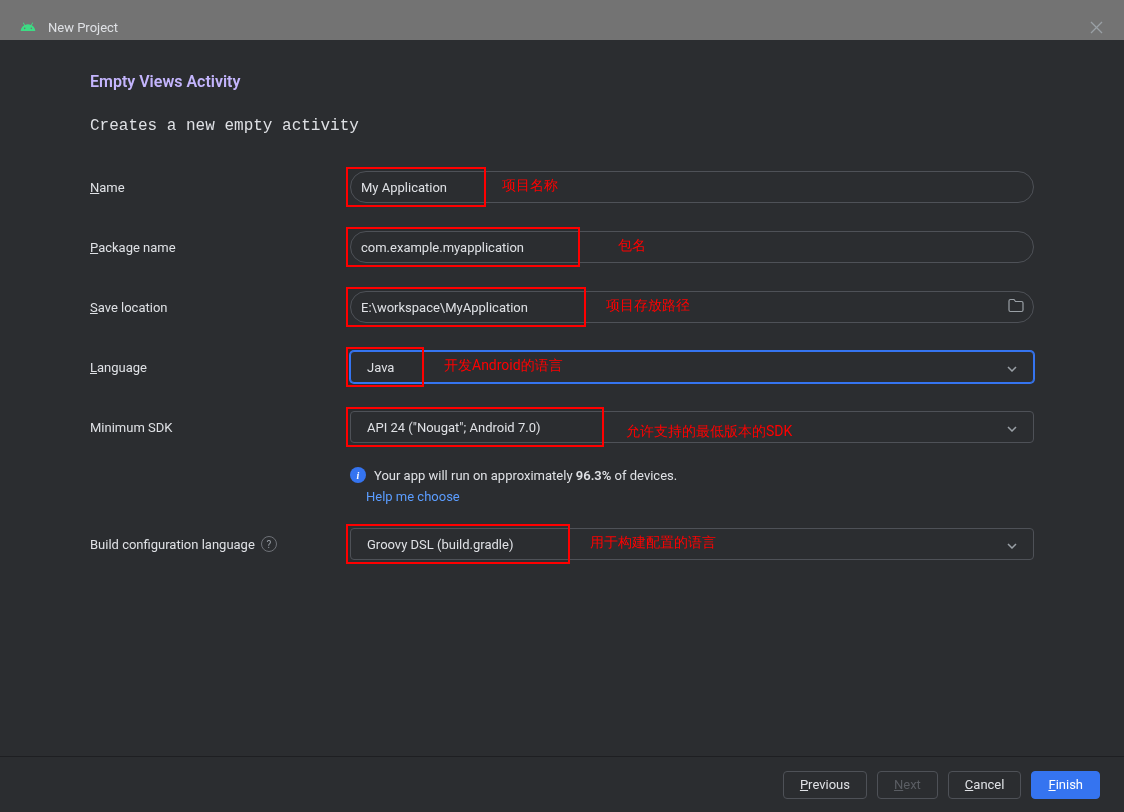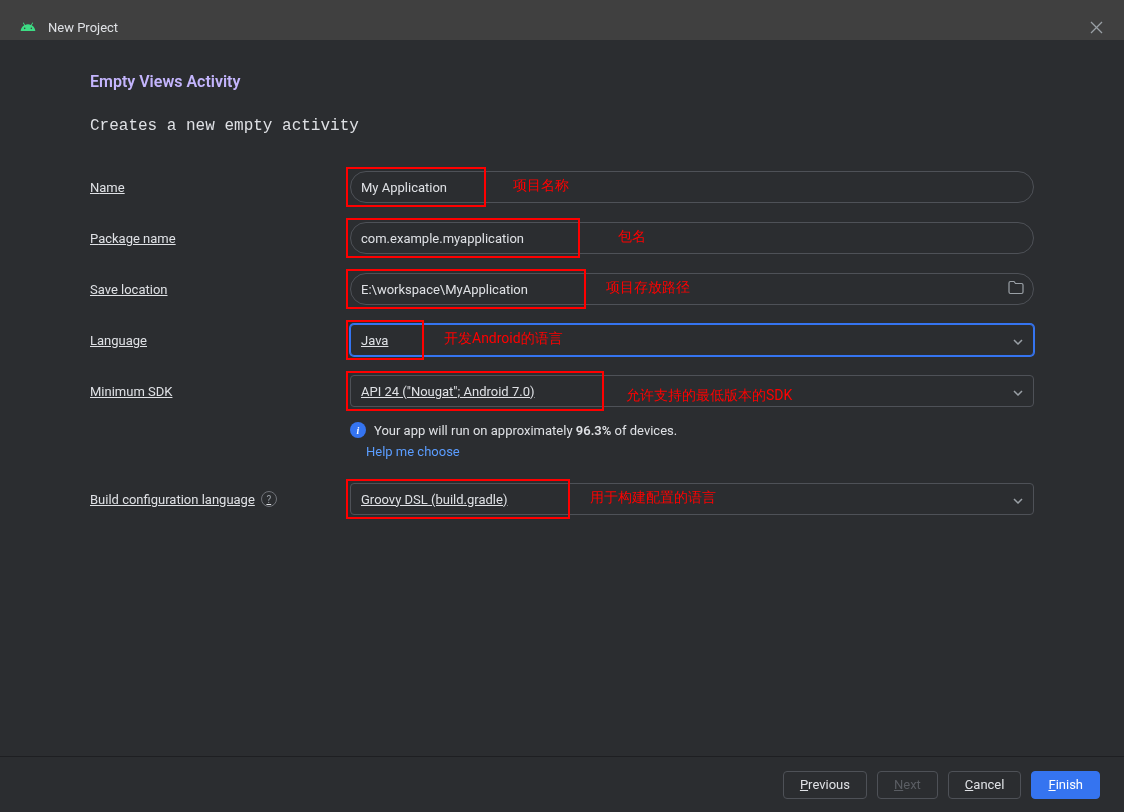--- a/index.html
+++ b/index.html
@@ -15,21 +15,21 @@
       font-size: 13px;
       color: #dfe1e5;
       overflow: hidden;
     }
     .titlebar {
       display: flex;
       align-items: center;
       justify-content: space-between;
       height: 40px;
       padding: 14px 16px 0 20px;
-      background: #404040;
+      background: #737373;
     }
     .titlebar-left {
       display: flex;
       align-items: center;
       gap: 12px;
     }
     .android-icon {
       width: 16px;
       height: 16px;
     }
@@ -58,23 +58,22 @@
     }
     .subtitle {
       font-size: 16px;
       color: #dfe1e5;
       margin-bottom: 36px;
       font-family: Liberation Mono, monospace;
     }
     .form-row {
       display: flex;
       align-items: center;
-      margin-bottom: 19px;
+      margin-bottom: 28px;
       min-height: 32px;
-      text-decoration: underline;
     }
     .form-label {
       width: 260px;
       flex-shrink: 0;
       color: #dfe1e5;
       font-size: 13px;
     }
     .form-label .underline {
       text-decoration: underline;
     }
@@ -96,21 +95,21 @@
     .text-input.with-icon {
       padding-right: 36px;
     }
     .dropdown {
       width: 100%;
       height: 32px;
       background: #2b2d30;
       border: 1px solid #4e5157;
       border-radius: 4px;
       color: #dfe1e5;
-      padding: 0 10px;
+      padding: 0 16px;
       font-size: 13px;
       display: flex;
       align-items: center;
       justify-content: space-between;
       cursor: pointer;
     }
     .dropdown.focused {
       border: 1px solid #3574f0;
       box-shadow: 0 0 0 1px #3574f0;
     }
@@ -264,21 +263,21 @@
   <div class="heading">Empty Views Activity</div>
   <div class="subtitle">Creates a new empty activity</div>
 
   <div class="form-row">
     <div class="form-label">
       <span class="underline">N</span><span>ame</span>
     </div>
     <div class="form-field-wrap">
       <input type="text" class="text-input" value="My Application" style="">
       <div class="red-box" style="left:-4px; top:-4px; width:140px; height:40px;"></div>
-      <div class="red-annotation" style="left:163px; top:6px;">项目名称</div>
+      <div class="red-annotation" style="left:152px; top:6px;">项目名称</div>
     </div>
   </div>
 
   <div class="form-row">
     <div class="form-label">
       <span class="underline">P</span><span>ackage name</span>
     </div>
     <div class="form-field-wrap">
       <input type="text" class="text-input" value="com.example.myapplication" style="">
       <div class="red-box" style="left:-4px; top:-4px; width:234px; height:40px;"></div>

